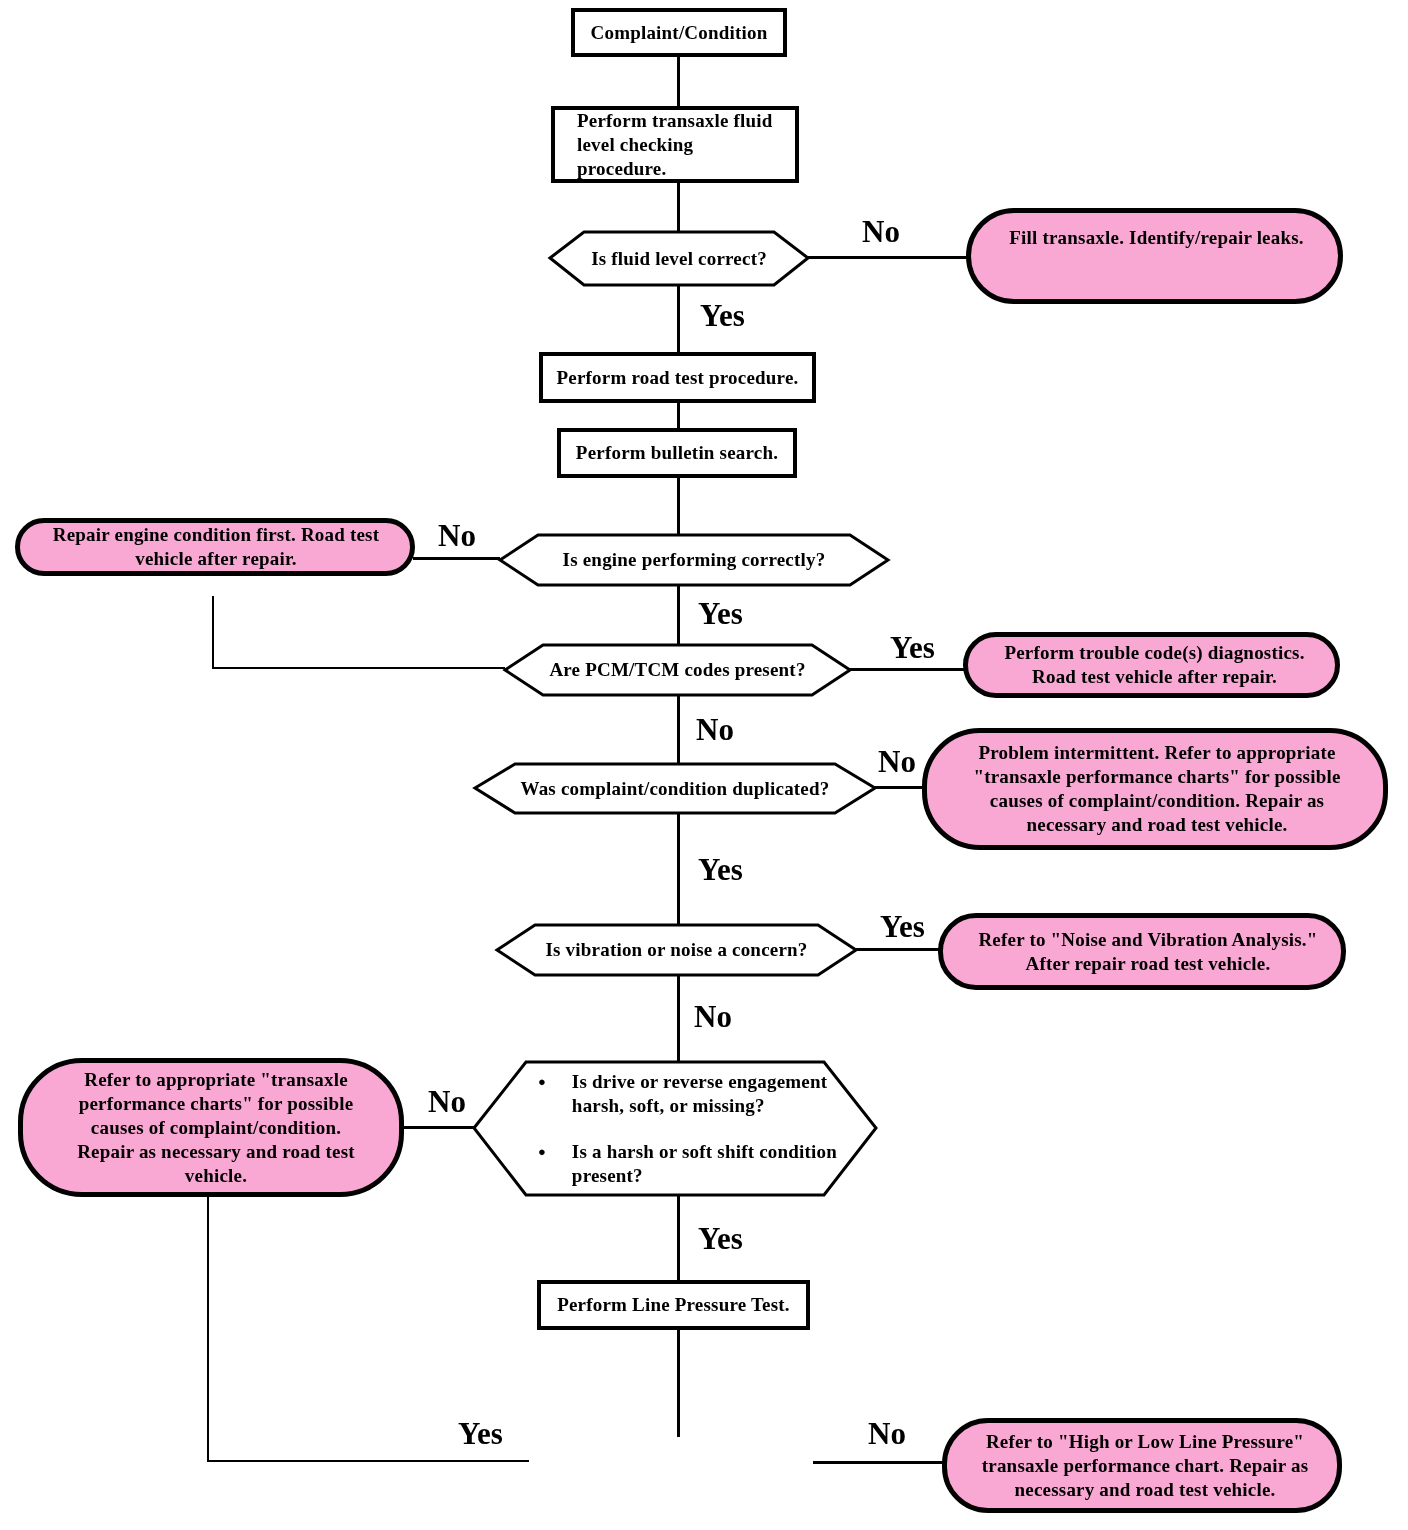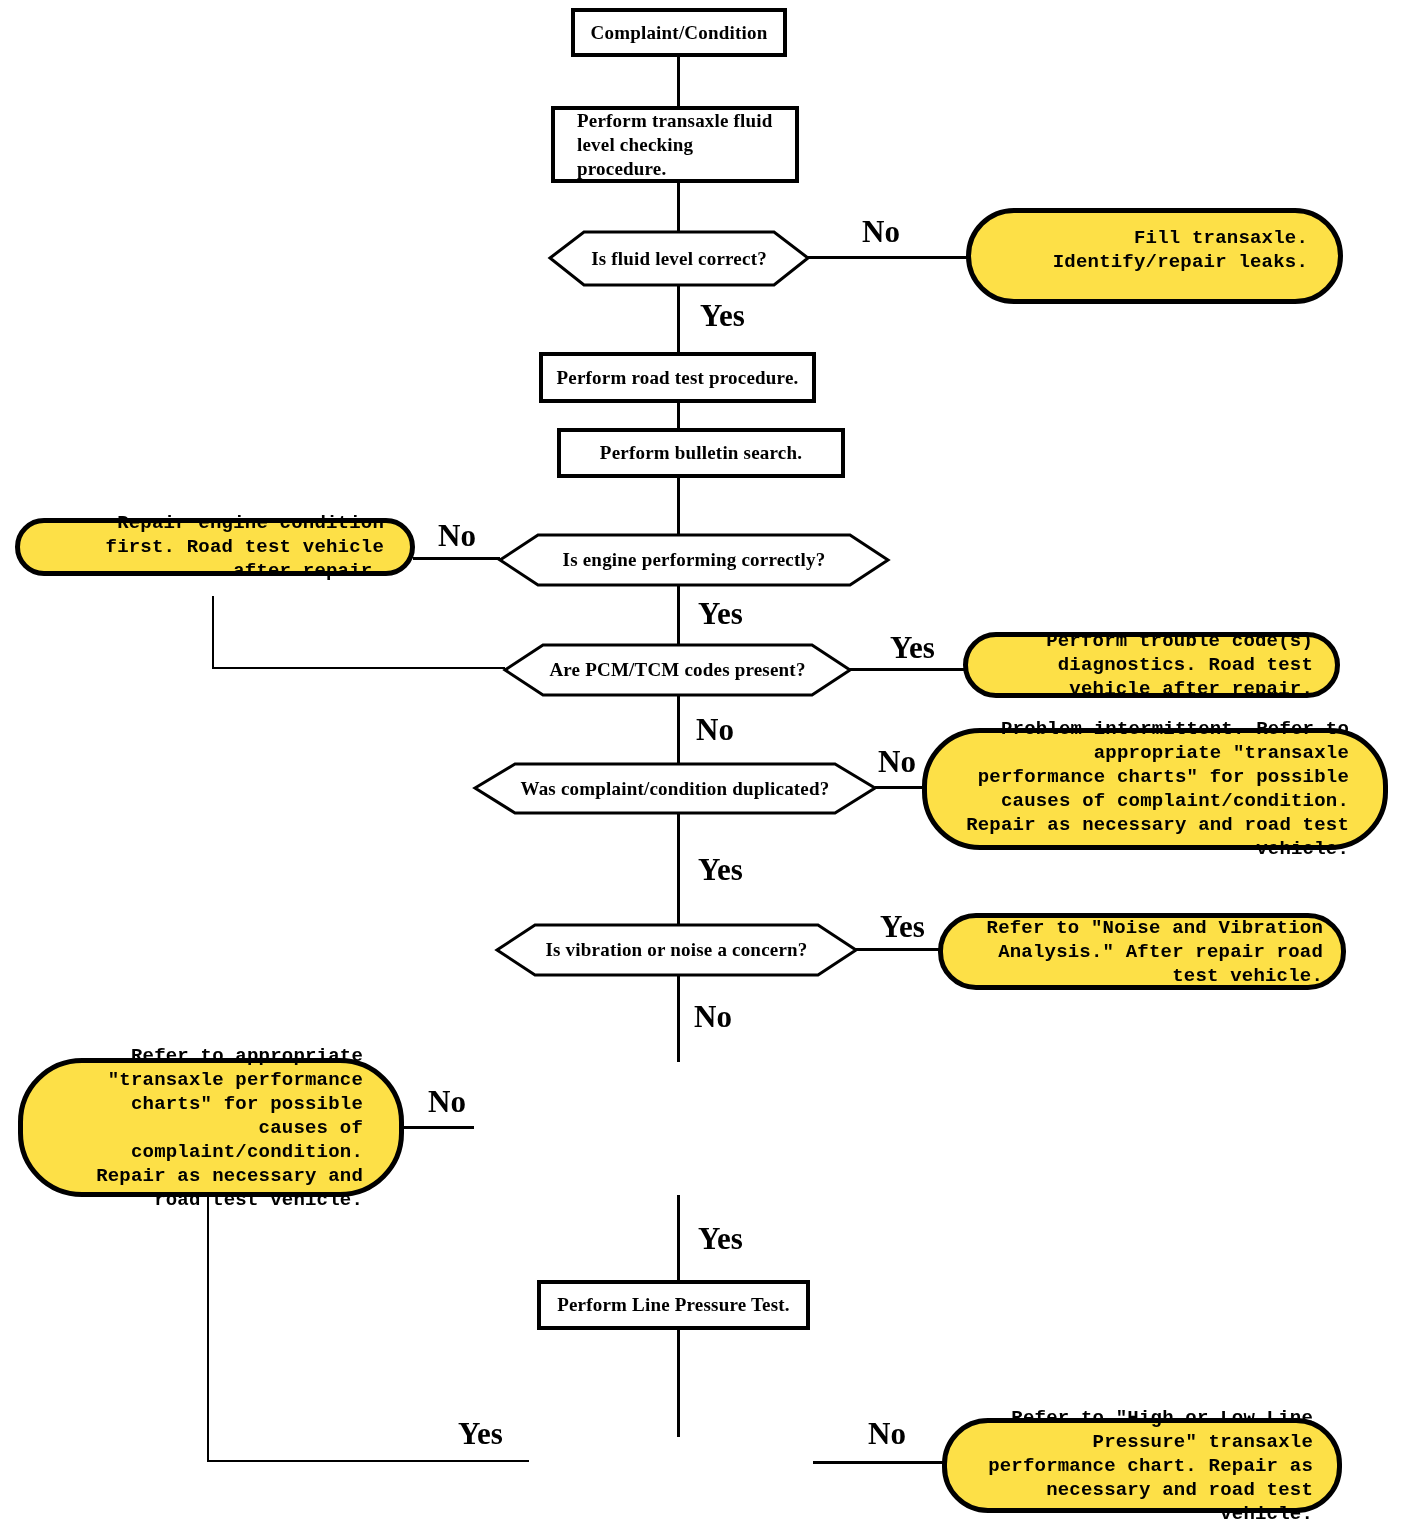--- a/index.html
+++ b/index.html
@@ -27,27 +27,26 @@
     display: flex;
     align-items: center;
     justify-content: center;
     box-sizing: border-box;
     text-align: center;
   }
   .process.left-text { justify-content: flex-start; text-align: left; }
   .terminal {
     position: absolute;
     border: 5px solid #000;
-    background: #fde047;
+    background: #f9a8d4;
     display: flex;
     flex-direction: column;
     justify-content: center;
     box-sizing: border-box;
-    text-align: right;
-    font-family: Liberation Mono, monospace;
+    text-align: center;
   }
   .terminal.top-text { justify-content: flex-start; }
   .hex {
     position: absolute;
     text-decoration: underline;
   }
   .hex svg {
     position: absolute;
     left: 0; top: 0;
     width: 100%; height: 100%;
@@ -146,21 +145,21 @@
   </div>
 
   <div class="process left-text" style="left:551px; top:106px; width:248px; height:77px; padding:0 22px">
     <span class="label">Perform transaxle fluid level checking procedure.</span>
   </div>
 
   <div class="process" style="left:539px; top:352px; width:277px; height:51px">
     <span class="label">Perform road test procedure.</span>
   </div>
 
-  <div class="process" style="left:557px; top:428px; width:288px; height:50px">
+  <div class="process" style="left:557px; top:428px; width:240px; height:50px">
     <span class="label">Perform bulletin search.</span>
   </div>
 
   <div class="process" style="left:537px; top:1280px; width:273px; height:50px">
     <span class="label">Perform Line Pressure Test.</span>
   </div>
 
   <div class="hex" style="left:548px; top:230px; width:262px; height:57px">
     <svg viewBox="0 0 262 57" preserveAspectRatio="none">
       <polygon points="2,28 36,2 226,2 260,28 226,55 36,55" fill="#ffffff" stroke="#000000" stroke-width="3"></polygon>
@@ -199,20 +198,35 @@
 
   <div class="hex" style="left:495px; top:923px; width:363px; height:54px">
     <svg viewBox="0 0 363 54" preserveAspectRatio="none">
       <polygon points="2,27 40,2 323,2 361,27 323,52 40,52" fill="#ffffff" stroke="#000000" stroke-width="3"></polygon>
     </svg>
     <div class="hex-inner">
         <span class="label">Is vibration or noise a concern?</span>
       </div>
   </div>
 
+  <div class="hex" style="left:472px; top:1060px; width:406px; height:137px">
+    <svg viewBox="0 0 406 137" preserveAspectRatio="none">
+      <polygon points="2,68 54,2 352,2 404,68 352,135 54,135" fill="#ffffff" stroke="#000000" stroke-width="3"></polygon>
+    </svg>
+    <div class="hex-inner">
+      <div class="bullet-list">
+        <div class="bullet-item">
+          <span class="label btext">Is drive or reverse engagement harsh, soft, or missing?</span>
+        </div>
+        <div class="bullet-item">
+          <span class="label btext">Is a harsh or soft shift condition present?</span>
+        </div>
+      </div>
+    </div>
+  </div>
 
 
   <div class="terminal top-text" style="left:966px; top:208px; width:377px; height:96px; border-radius:48px; padding:13px 30px 0 34px">
     <span class="label">Fill transaxle. Identify/repair leaks.</span>
   </div>
 
   <div class="terminal" style="left:15px; top:518px; width:400px; height:58px; border-radius:39px; padding:0 26px 0 28px">
     <span class="label">Repair engine condition first. Road test vehicle after repair.</span>
   </div>
 

